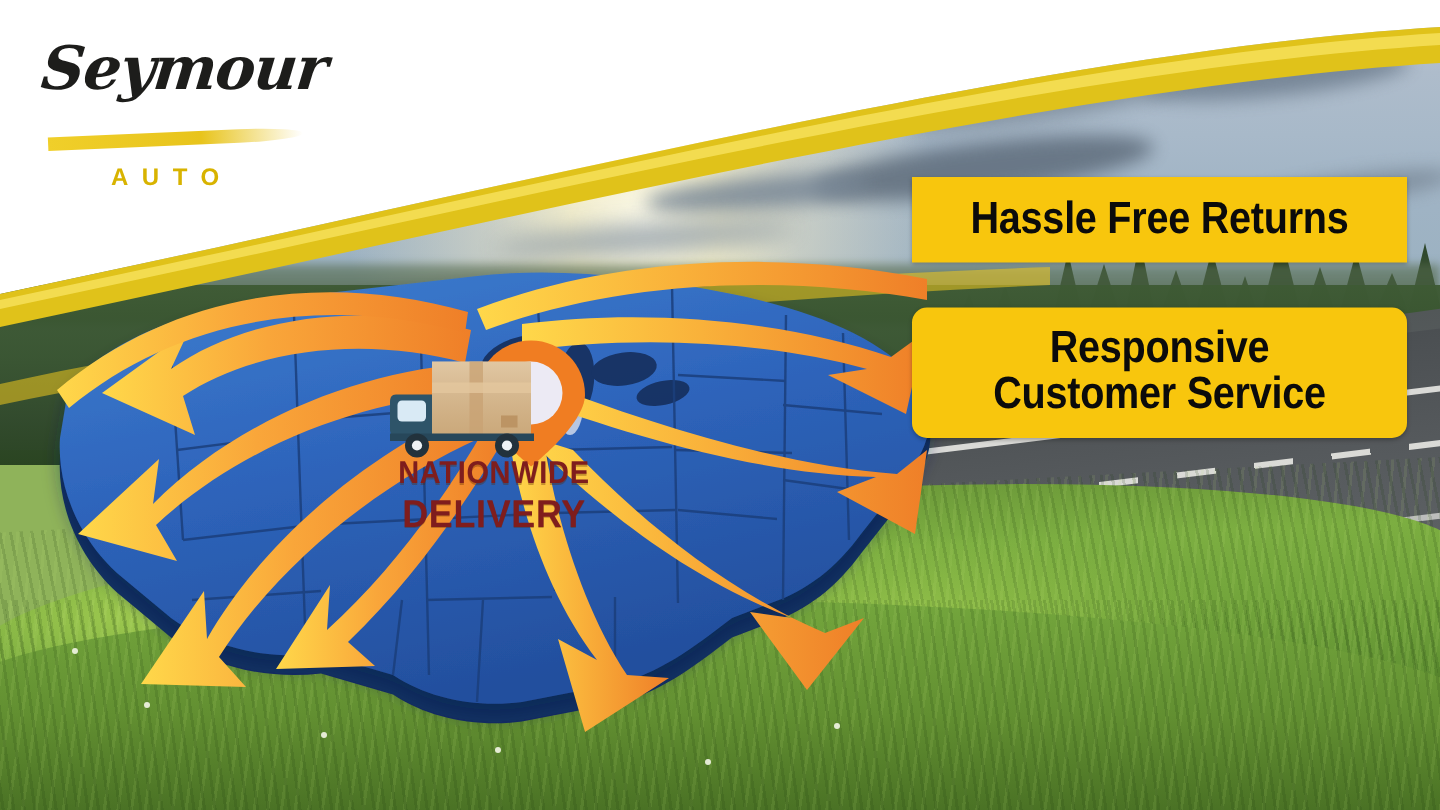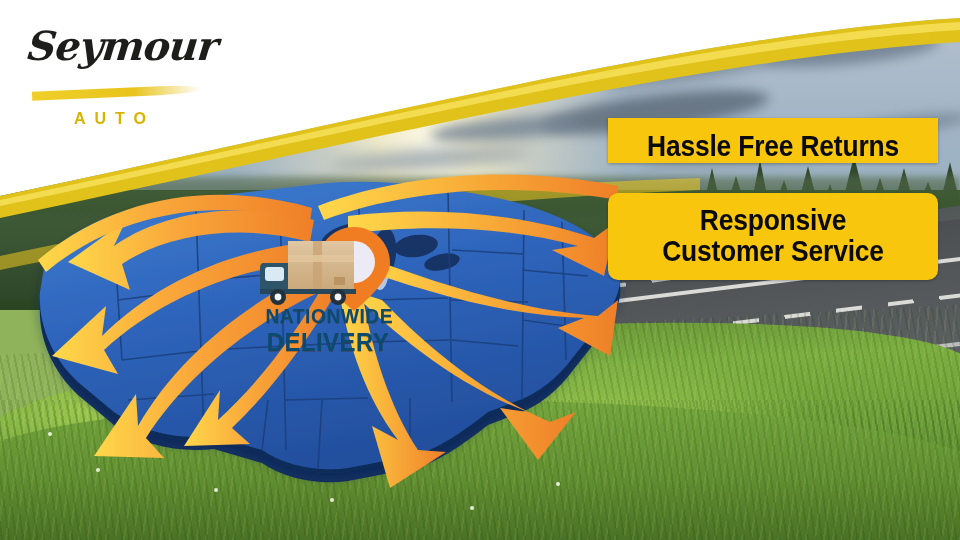--- a/index.html
+++ b/index.html
@@ -122,22 +122,22 @@
     transform:rotate(-2.5deg);
   }
 
   
   .map{position:absolute;left:18px;top:150px;width:620px;height:340px;}
   .map svg{display:block;overflow:visible;}
 
   
   .delivery{position:absolute;left:258px;top:225px;width:160px;height:140px;}
   .nw-text{
-    position:absolute;left:2px;top:80px;width:136px;text-align:center;
-    color:#0c4a6e;font-weight:700;line-height:1;
+    position:absolute;left:2px;top:80px;width:136px;text-align:right;
+    color:#7f1d1d;font-weight:700;line-height:1;
     font-family:"Liberation Sans", sans-serif;
   }
   .nw-1{font-size:21px;letter-spacing:.5px;
         transform:scaleX(.92);transform-origin:center;
         text-shadow:0 1px 0 rgba(90,40,0,.35);}
   .nw-2{font-size:26px;letter-spacing:.5px;margin-top:3px;
         transform:scaleX(.92);transform-origin:center;
         text-shadow:0 1px 0 rgba(90,40,0,.35);}
 
   
@@ -150,21 +150,21 @@
     line-height:1.04;
     padding:10px 8px 12px;
     margin-bottom:26px;
     box-shadow:0 1px 3px rgba(0,0,0,.28);
   }
   .banner .line{
     display:block;font-size:30px;letter-spacing:-.2px;
     transform:scaleX(.88);transform-origin:center;
     white-space:nowrap;
   }
-  .banner.b2{padding:12px 8px 2px;margin-bottom:30px;}
+  .banner.b2{padding:12px 8px 14px;margin-bottom:30px;}
   .banner.b3{padding:11px 8px 13px;margin-bottom:0;border-radius:10px;}
 </style>
 </head>
 <body>
 
 <div class="stage">
 
   <div class="photo">
     <div class="sky"></div>
     <div class="cloud cl7"></div>

